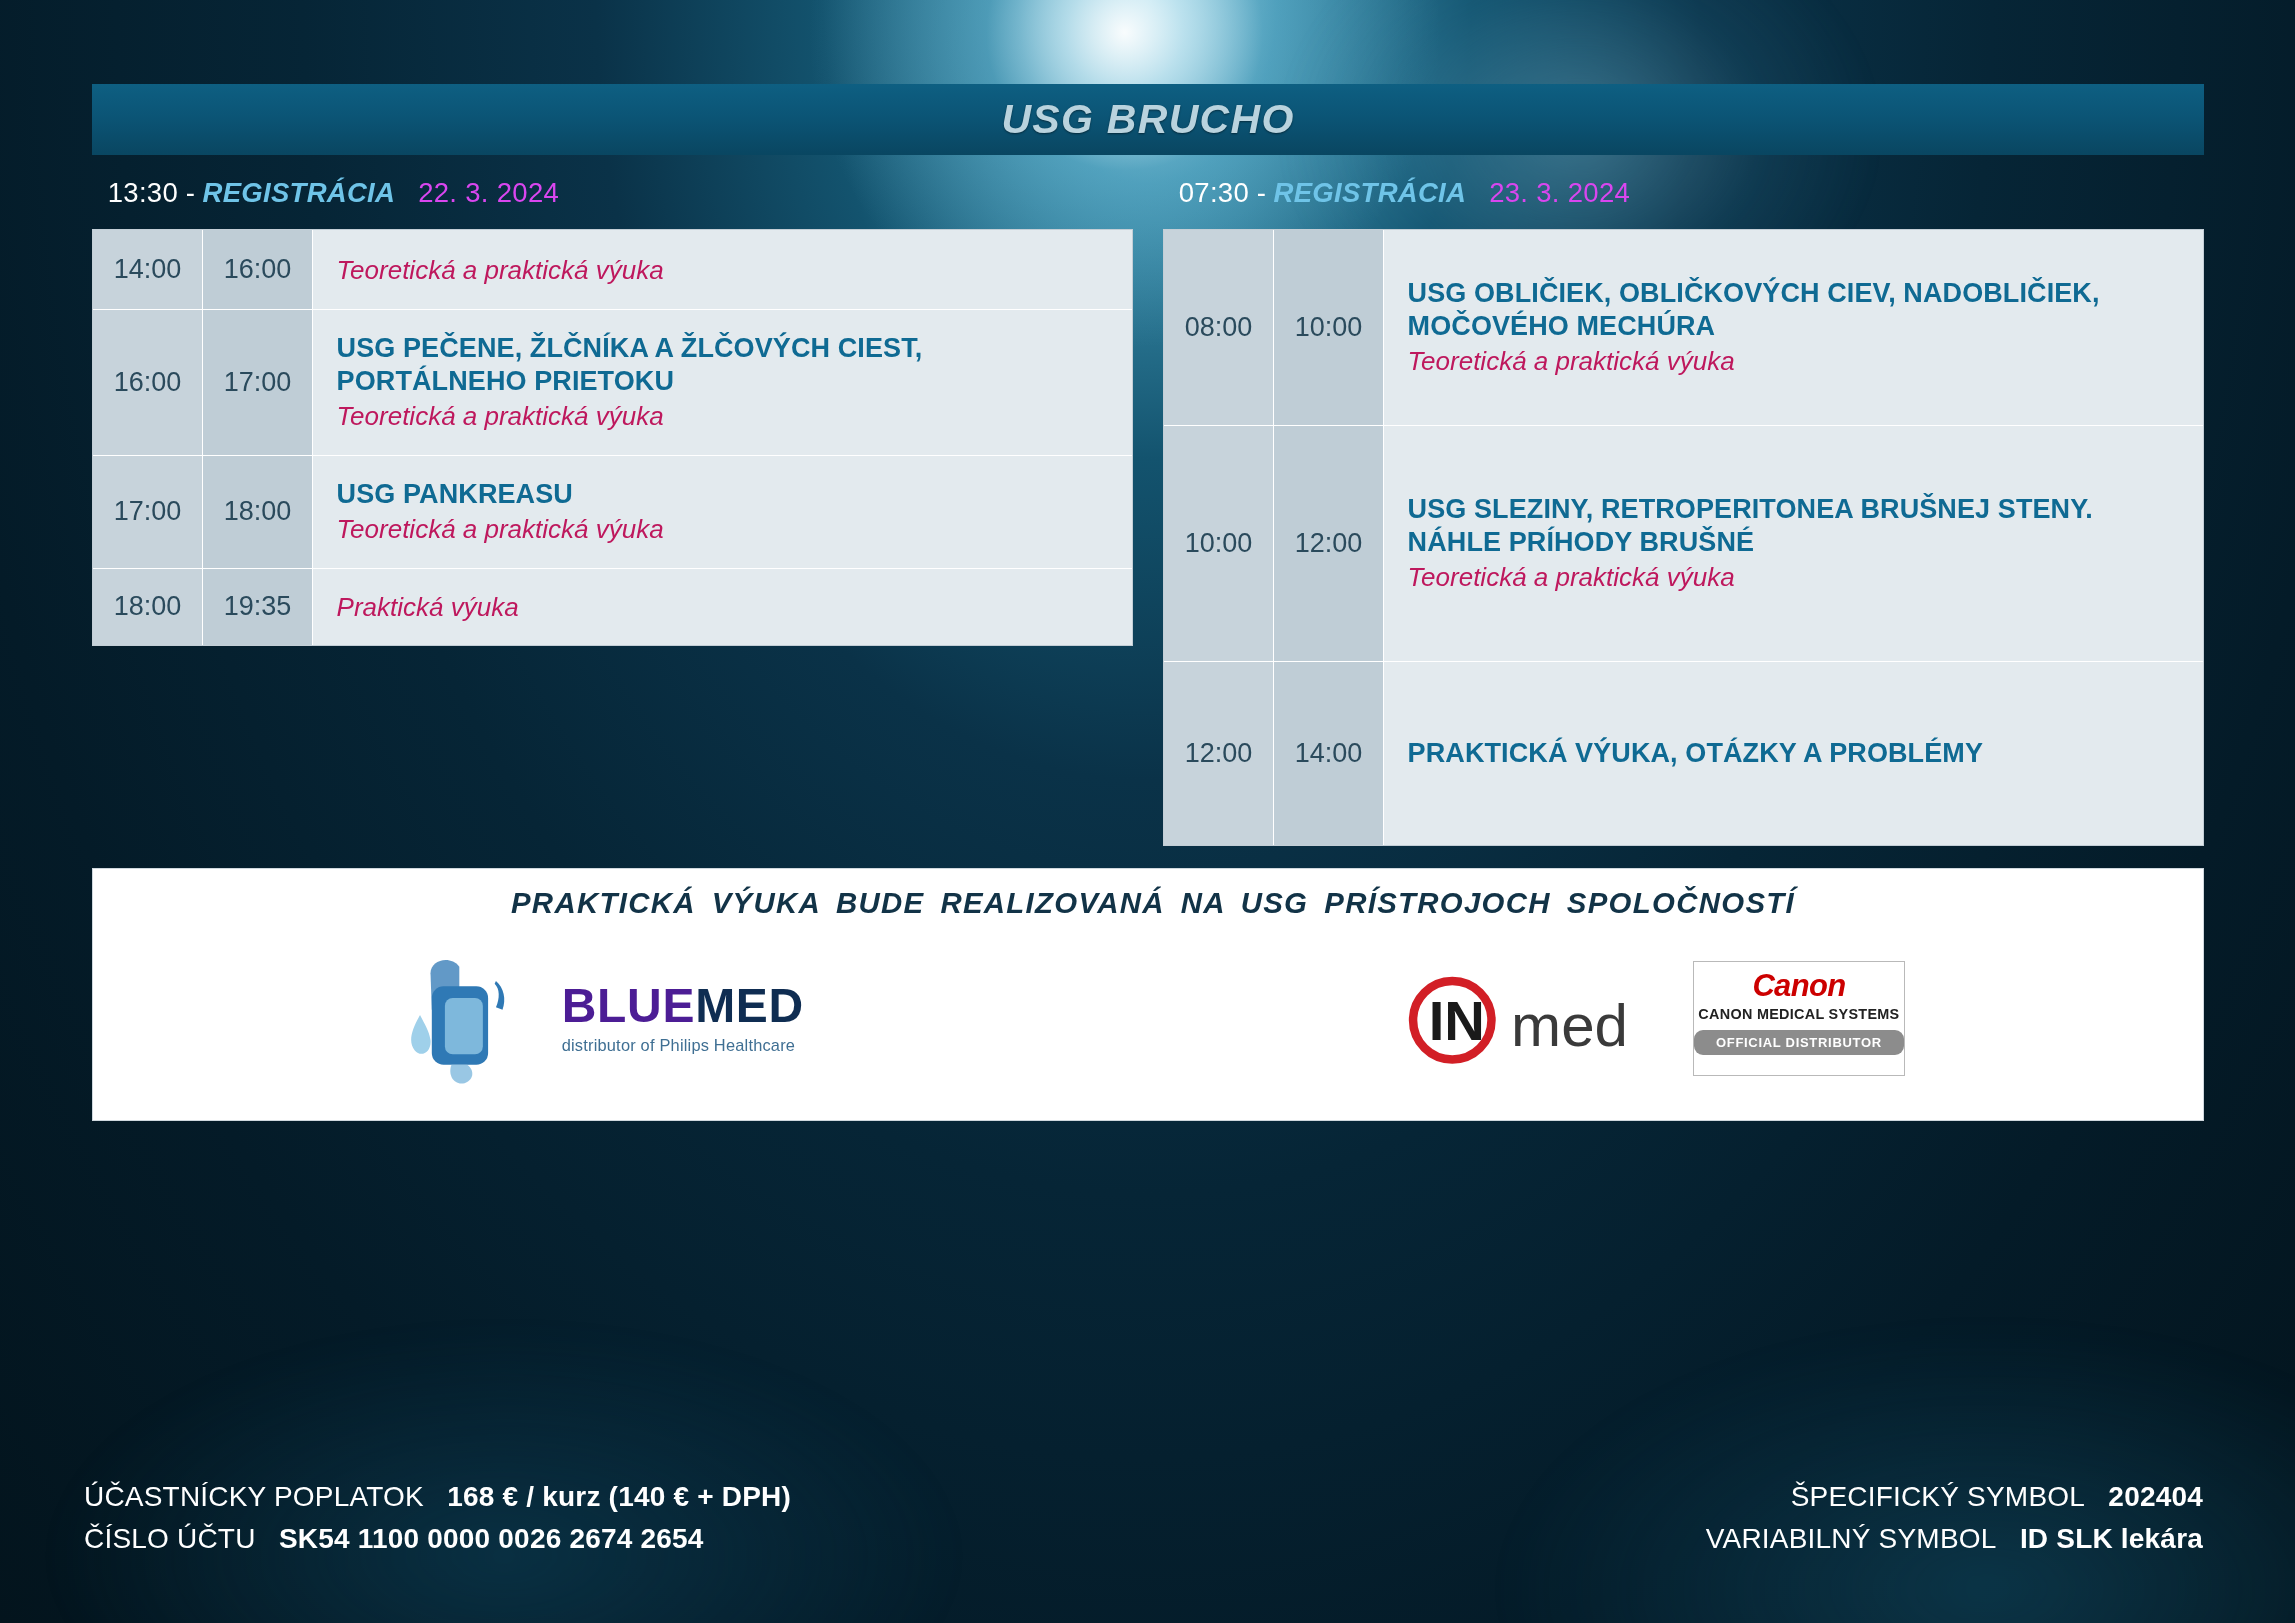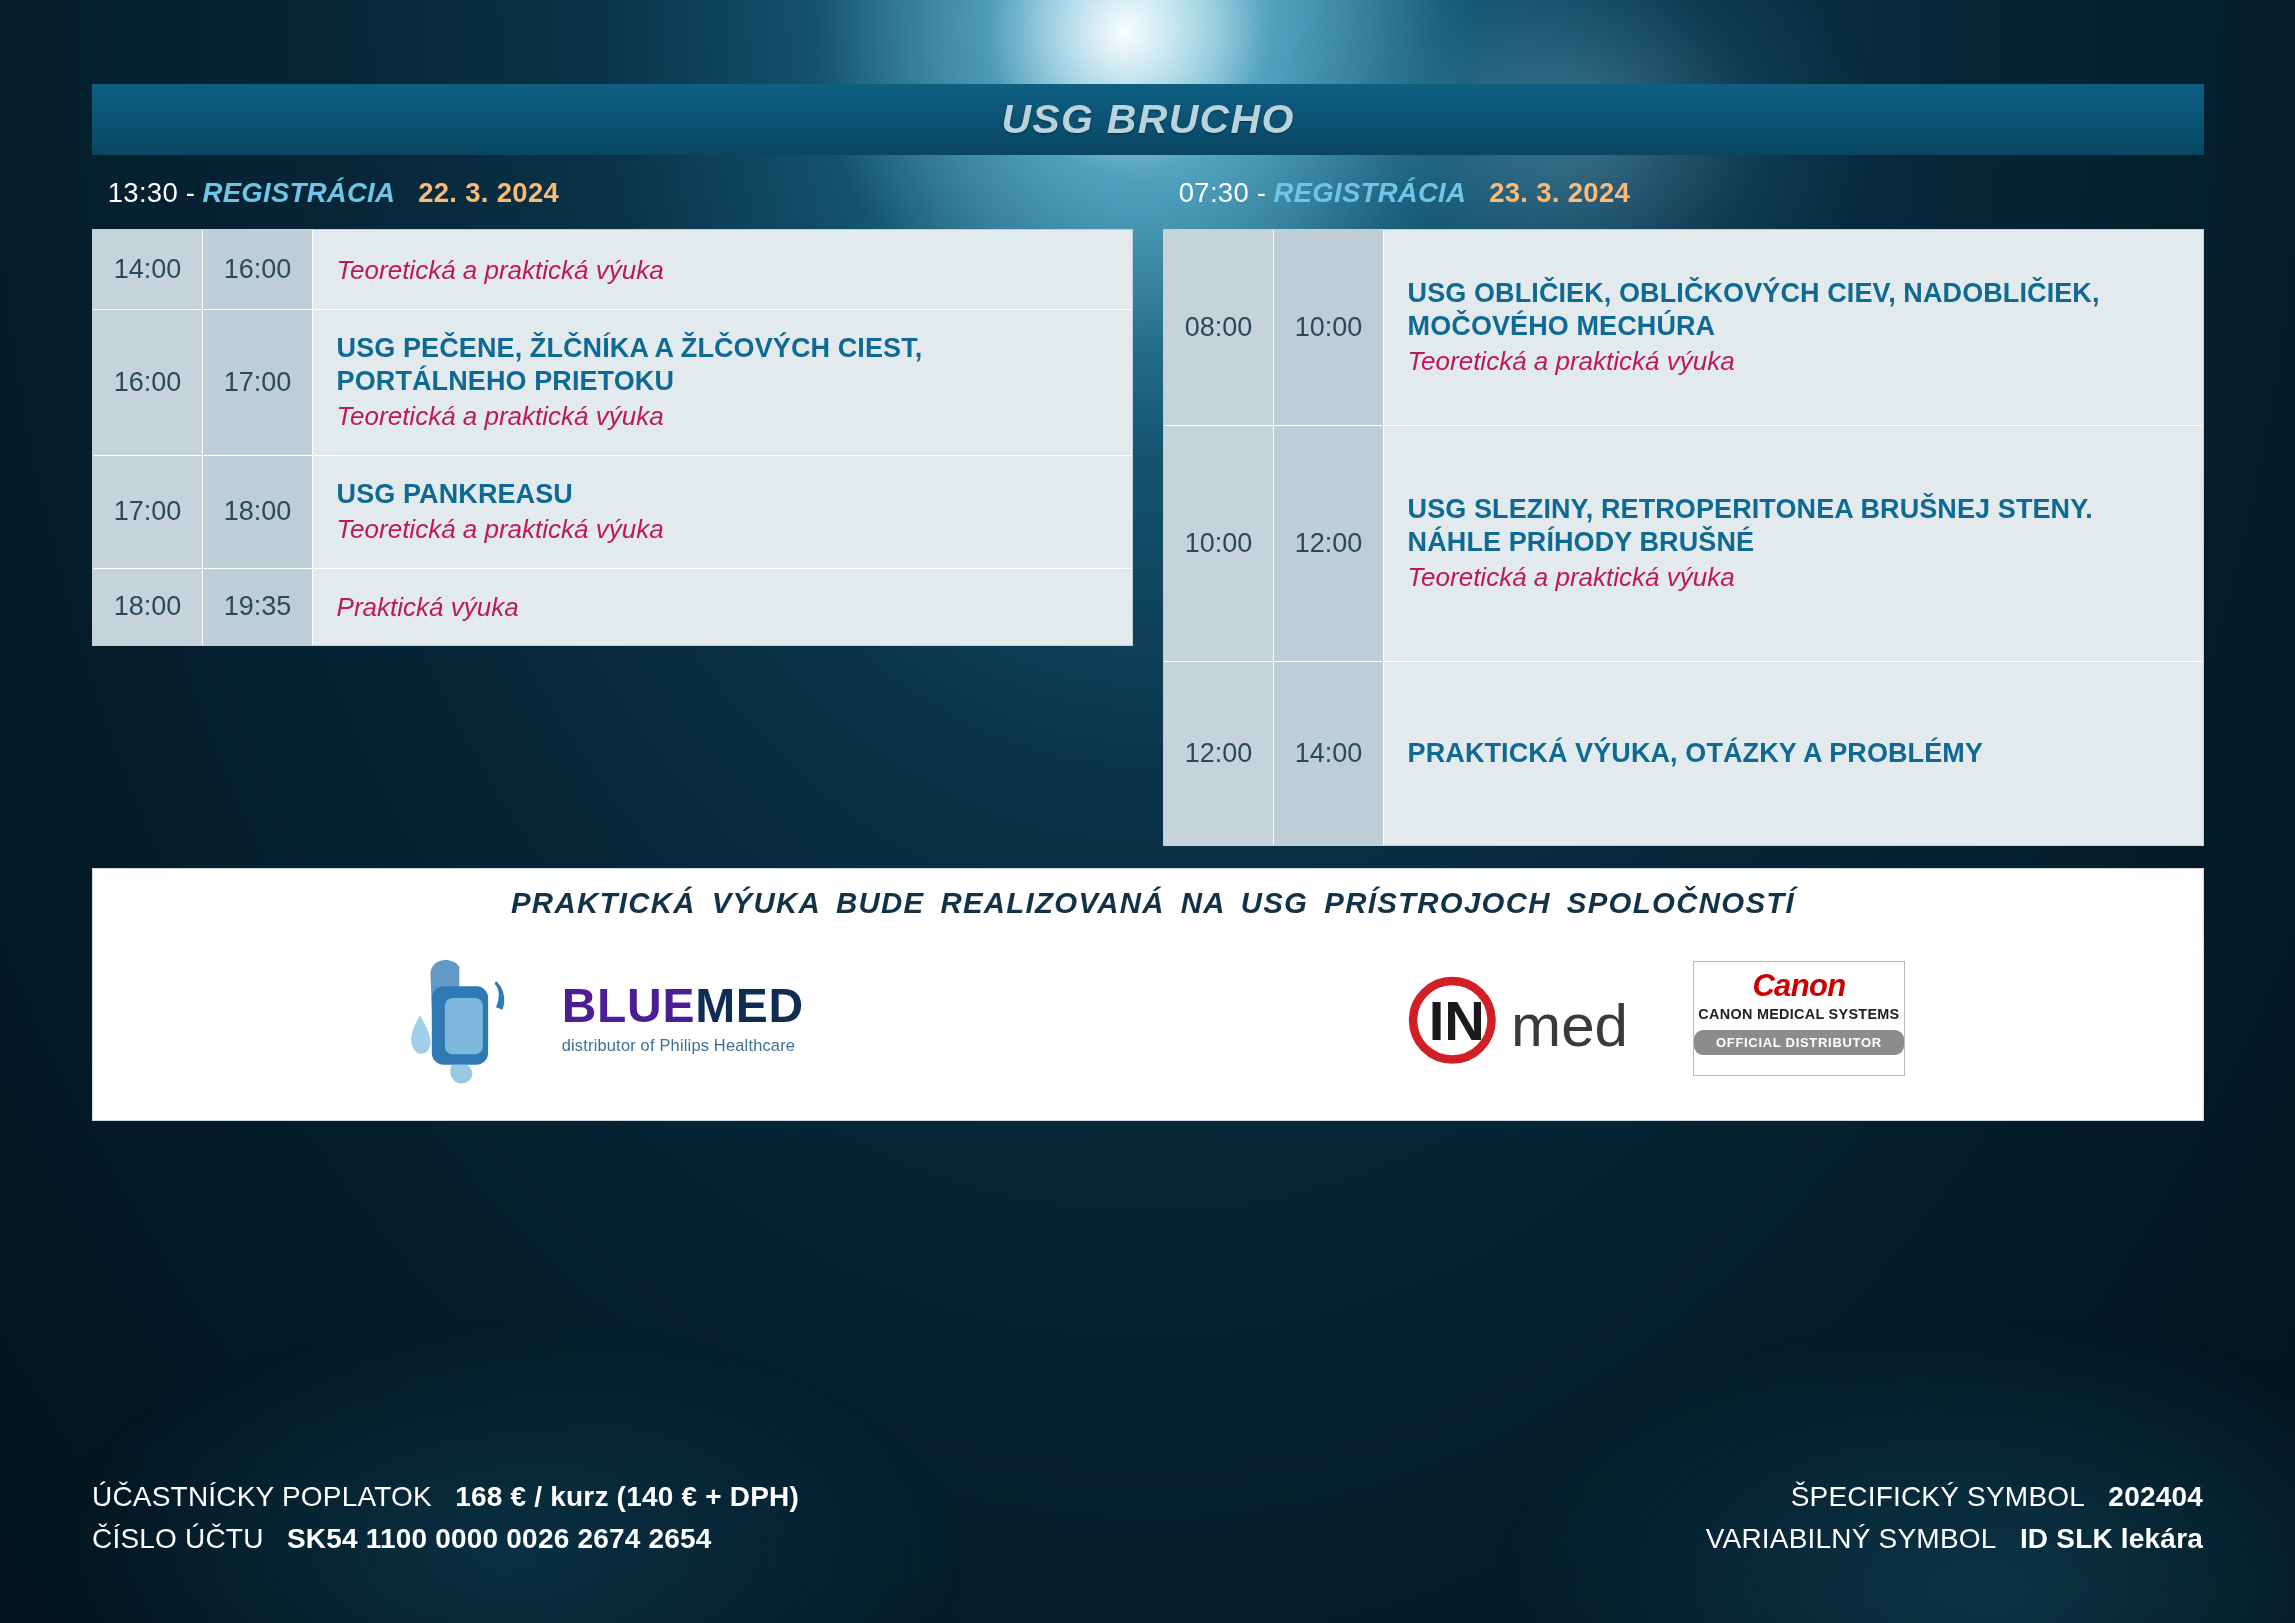--- a/index.html
+++ b/index.html
@@ -76,21 +76,21 @@
     font-size:27.5px;
     color:#ffffff;
     padding:0 0 19.6px 15.7px;
     white-space:nowrap;
   }
   .day-head .hh { font-weight:normal; letter-spacing:0.3px; }
   .day-head .dash { font-weight:normal; }
   .day-head .reg {
     font-style:italic; font-weight:bold; color:#6fc4e8; letter-spacing:0.3px;
   }
-  .day-head .date { font-weight:bold; color:#fdba74; letter-spacing:0.3px; }
+  .day-head .date { font-weight:normal; color:#d946ef; letter-spacing:0.3px; }
 
   .table {
     background:#dfe7ec;
     border:0.7px solid #c3ced6;
   }
   .row {
     display:flex;
     align-items:stretch;
     border-bottom:0.7px solid #ffffff;
   }
@@ -187,21 +187,21 @@
     font-weight:bold;
     text-align:center;
     padding:5.2px 0;
     letter-spacing:0.7px;
     border-radius:9px;
   }
 
   
   #footer {
     position:absolute;
-    left:92px; right:92px;
+    left:84px; right:92px;
     bottom:63px;
     display:flex;
     justify-content:space-between;
     align-items:flex-start;
     z-index:6;
   }
   .foot-col { color:#ffffff; }
   .foot-line { font-size:28px; line-height:1.5; white-space:nowrap; }
   .foot-right { text-align:right; }
   .lbl { font-weight:normal; letter-spacing:0.2px; }

